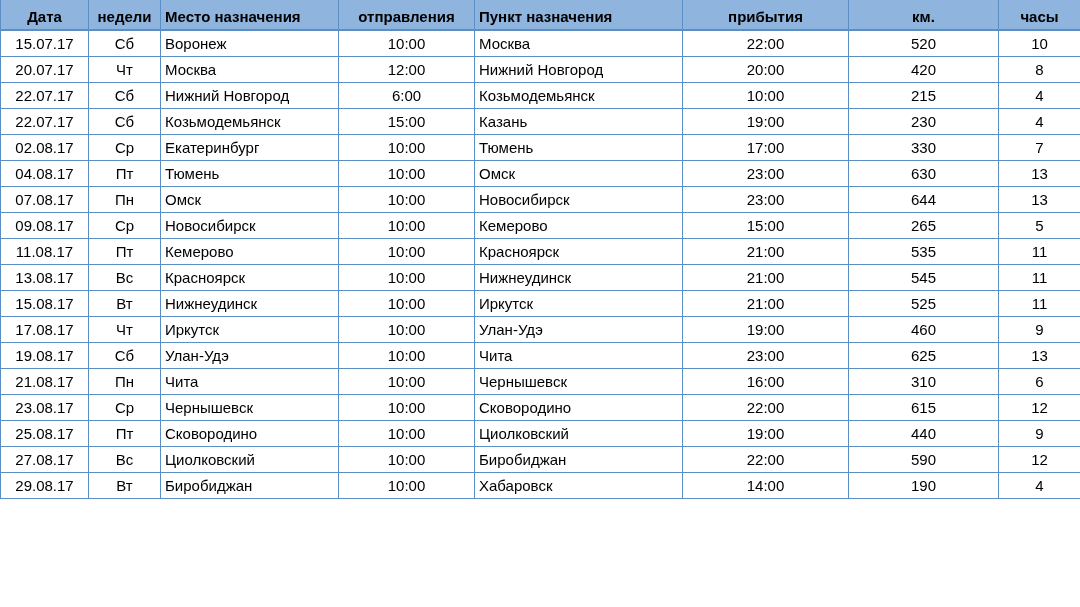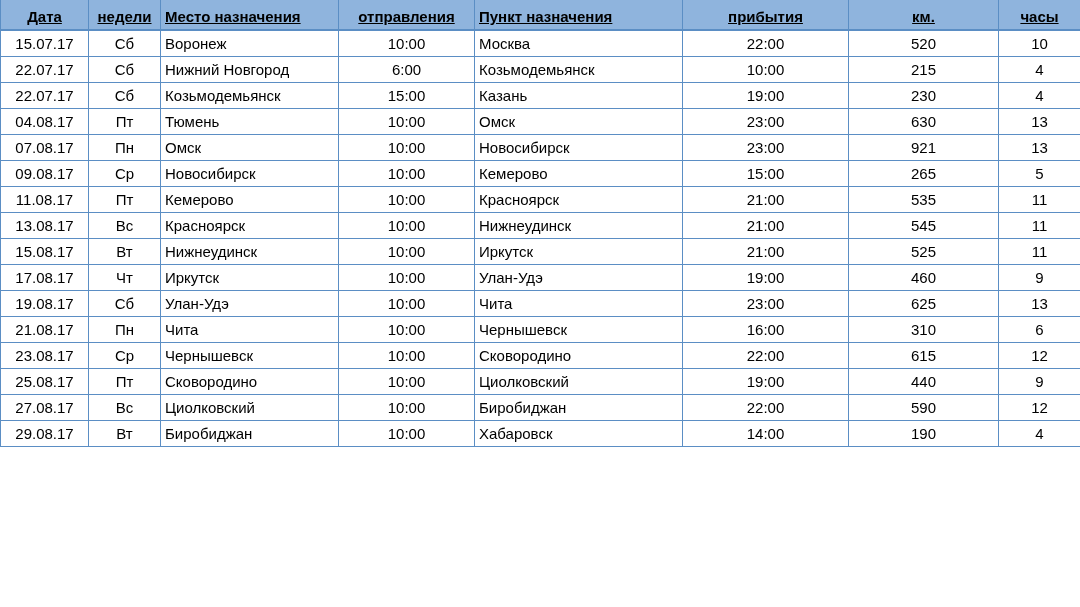--- a/index.html
+++ b/index.html
@@ -55,21 +55,21 @@
     position: relative;
     height: 30px;
     overflow: hidden;
   }
   .hdr-inner {
     position: absolute;
     bottom: 0;
     left: 0;
     width: 1080px;
   }
-  .hdr-line { display: block; text-decoration: underline; }
+  .hdr-line { display: block; }
 </style>
 </head>
 <body>
 
 <div id="sheet">
   <div class="header-clip">
     <table class="grid hdr-inner">
       <thead>
         <tr>
           <th class="c-date">
@@ -115,20 +115,30 @@
     <tbody id="tbody">
         <tr>
           <td class="c-date">15.07.17</td>
           <td class="c-day">Сб</td>
           <td class="c-from">Воронеж</td>
           <td class="c-dep">10:00</td>
           <td class="c-to">Москва</td>
           <td class="c-arr">22:00</td>
           <td class="c-dist">520</td>
           <td class="c-hours">10</td>
+        </tr>
+        <tr>
+          <td class="c-date">20.07.17</td>
+          <td class="c-day">Чт</td>
+          <td class="c-from">Москва</td>
+          <td class="c-dep">12:00</td>
+          <td class="c-to">Нижний Новгород</td>
+          <td class="c-arr">20:00</td>
+          <td class="c-dist">420</td>
+          <td class="c-hours">8</td>
         </tr>
         <tr>
           <td class="c-date">22.07.17</td>
           <td class="c-day">Сб</td>
           <td class="c-from">Нижний Новгород</td>
           <td class="c-dep">6:00</td>
           <td class="c-to">Козьмодемьянск</td>
           <td class="c-arr">10:00</td>
           <td class="c-dist">215</td>
           <td class="c-hours">4</td>
@@ -137,37 +147,47 @@
           <td class="c-date">22.07.17</td>
           <td class="c-day">Сб</td>
           <td class="c-from">Козьмодемьянск</td>
           <td class="c-dep">15:00</td>
           <td class="c-to">Казань</td>
           <td class="c-arr">19:00</td>
           <td class="c-dist">230</td>
           <td class="c-hours">4</td>
         </tr>
         <tr>
+          <td class="c-date">02.08.17</td>
+          <td class="c-day">Ср</td>
+          <td class="c-from">Екатеринбург</td>
+          <td class="c-dep">10:00</td>
+          <td class="c-to">Тюмень</td>
+          <td class="c-arr">17:00</td>
+          <td class="c-dist">330</td>
+          <td class="c-hours">7</td>
+        </tr>
+        <tr>
           <td class="c-date">04.08.17</td>
           <td class="c-day">Пт</td>
           <td class="c-from">Тюмень</td>
           <td class="c-dep">10:00</td>
           <td class="c-to">Омск</td>
           <td class="c-arr">23:00</td>
           <td class="c-dist">630</td>
           <td class="c-hours">13</td>
         </tr>
         <tr>
           <td class="c-date">07.08.17</td>
           <td class="c-day">Пн</td>
           <td class="c-from">Омск</td>
           <td class="c-dep">10:00</td>
           <td class="c-to">Новосибирск</td>
           <td class="c-arr">23:00</td>
-          <td class="c-dist">921</td>
+          <td class="c-dist">644</td>
           <td class="c-hours">13</td>
         </tr>
         <tr>
           <td class="c-date">09.08.17</td>
           <td class="c-day">Ср</td>
           <td class="c-from">Новосибирск</td>
           <td class="c-dep">10:00</td>
           <td class="c-to">Кемерово</td>
           <td class="c-arr">15:00</td>
           <td class="c-dist">265</td>

